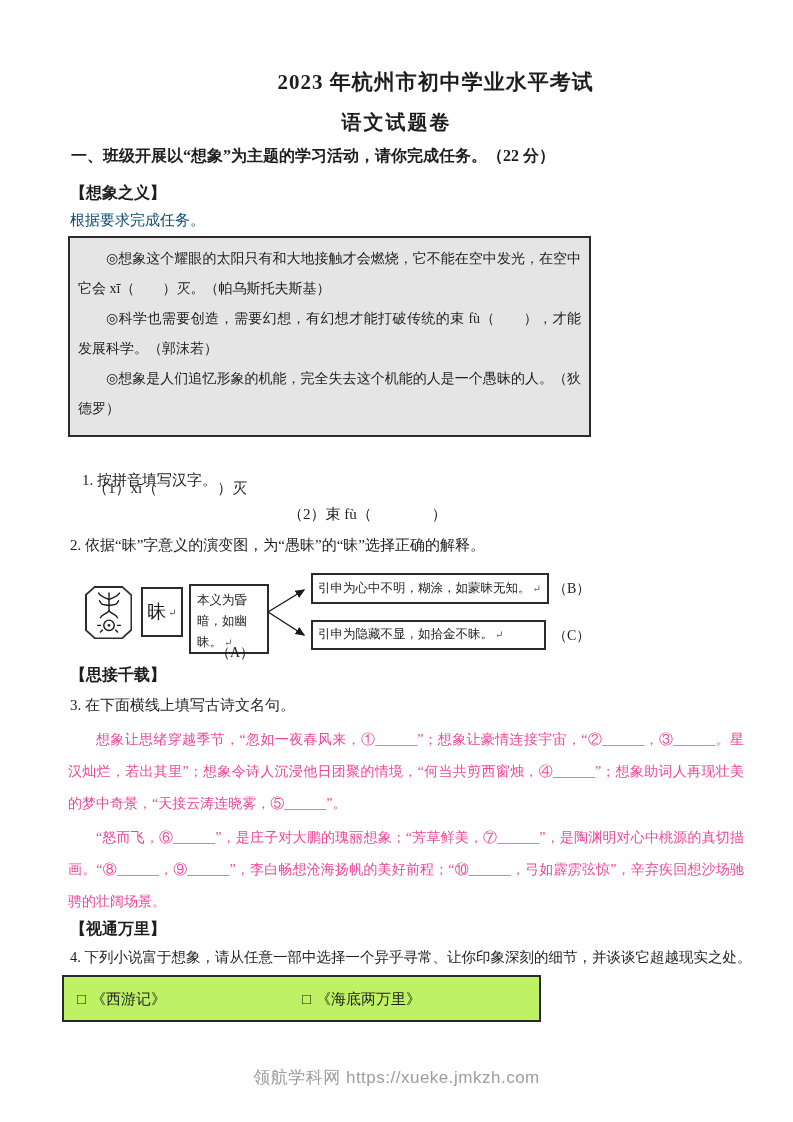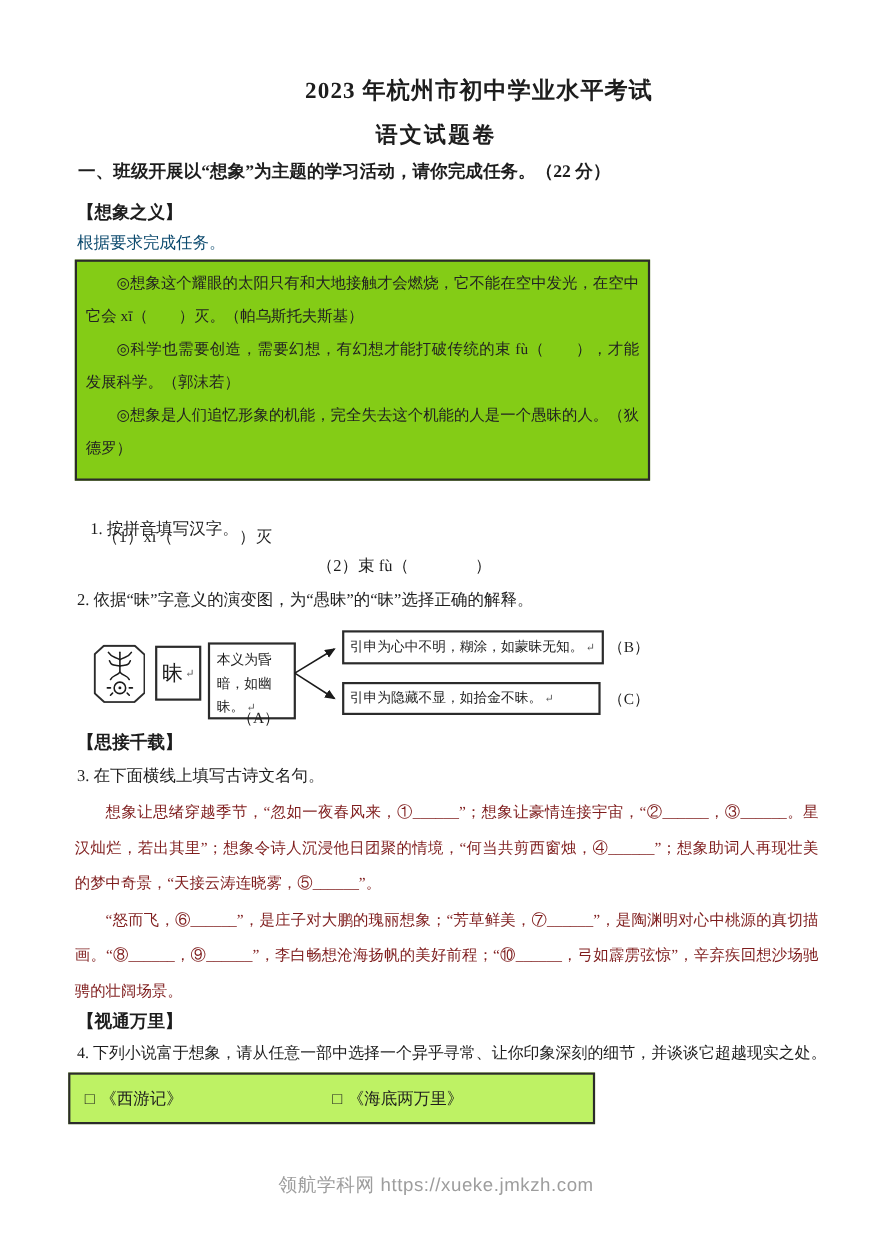--- a/index.html
+++ b/index.html
@@ -12,21 +12,21 @@
   .center{left:0;width:793px;text-align:center;}
 
   #title        {top:68px;font-size:21px;font-weight:bold;letter-spacing:1px;padding-left:39px;}
   #subtitle     {top:109px;font-size:20px;font-weight:bold;letter-spacing:2px;}
   #sec-heading  {left:71px;top:146px;font-size:16px;font-weight:bold;}
   #label1       {left:70px;top:183px;font-size:16px;font-weight:bold;}
   #intro        {left:70px;top:211px;font-size:15px;color:#0c4a6e;}
 
   #quote-box{
     left:68px;top:236px;width:523px;height:201px;box-sizing:border-box;
-    border:2px solid #2b2b2b;padding:6px 8px;background:#84cc16;
+    border:2px solid #2b2b2b;padding:6px 8px;background:#e5e5e5;
   }
   #quote-box p{
     margin:0;font-size:14px;line-height:30px;text-indent:2em;
     text-align:justify;color:#222;
   }
 
   #q1-stem{left:70px;top:471px;font-size:15px;margin-left:12px;}
   #q1-b1  {left:77px;top:479px;font-size:15px;margin-left:16px;}
   #q1-b2  {left:288px;top:505px;font-size:15px;}
   #q2-stem{left:70px;top:536px;font-size:15px;}
@@ -59,21 +59,21 @@
     left:311px;top:620px;width:235px;height:30px;border:2px solid #2b2b2b;box-sizing:border-box;
     font-size:12.5px;line-height:25px;padding:0 5px;white-space:nowrap;overflow:hidden;
   }
   #c-label{left:553px;top:627px;font-size:14px;}
   .ret{font-size:10px;color:#555;margin-left:2px;}
 
   #label2 {left:70px;top:665px;font-size:16px;font-weight:bold;}
   #q3-stem{left:70px;top:696px;font-size:15px;}
   .para{
     left:68px;width:676px;font-size:14px;line-height:32px;
-    text-indent:2em;text-align:justify;color:#7f1d1d;
+    text-indent:2em;text-align:justify;color:#ec4899;
   }
   #para1{top:724px;}
   #para2{top:822px;}
 
   #label3 {left:70px;top:919px;font-size:16px;font-weight:bold;}
   #q4-stem{left:70px;top:948px;width:705px;font-size:14.5px;}
   #q4-box{
     left:62px;top:975px;width:479px;height:47px;border:2px solid #2b2b2b;box-sizing:border-box;
     background:#bef264;
   }

